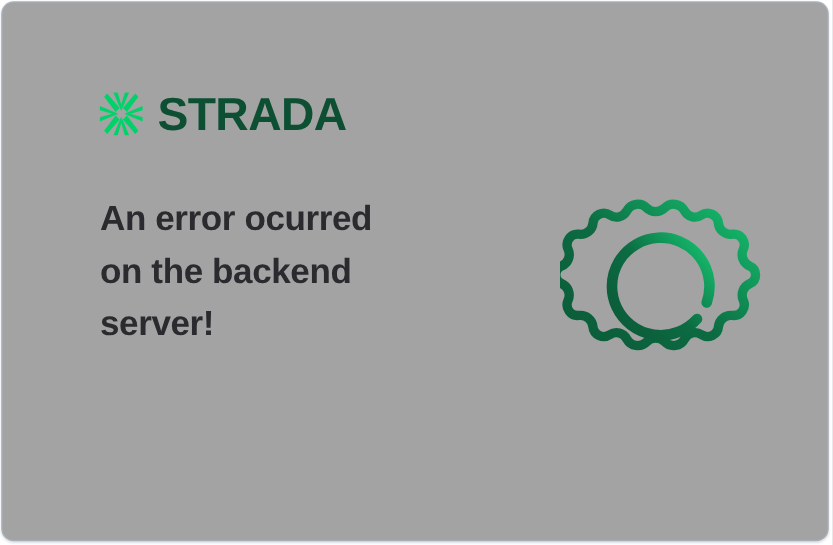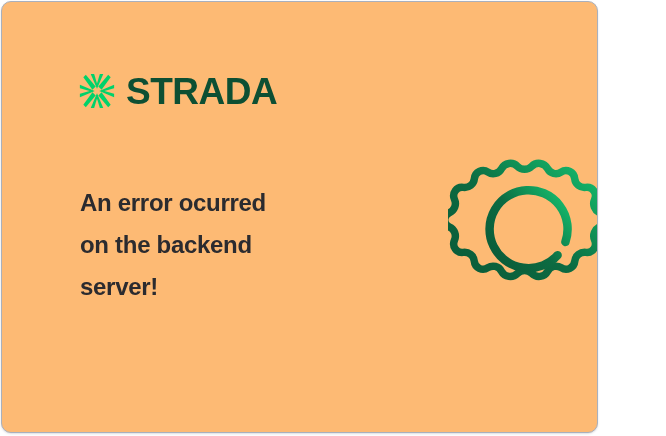--- a/index.html
+++ b/index.html
@@ -12,24 +12,24 @@
     height: 436px;
     overflow: hidden;
     font-family: "Liberation Sans", sans-serif;
     -webkit-font-smoothing: antialiased;
   }
 
   .error-card {
     position: absolute;
     left: 1px;
     top: 1px;
-    width: 597px;
+    width: 662px;
     height: 432px;
     box-sizing: border-box;
-    background: #fdba74;
+    background: #a3a3a3;
     border: 1px solid #a9b0bd;
     border-radius: 10px;
     box-shadow: 0 1px 2px rgba(60,70,90,0.18);
     overflow: hidden;
     padding-left: 40px;
   }
 
   
   .brand {
     position: absolute;
@@ -52,23 +52,23 @@
     color: #0d4f33;
     line-height: 1;
     white-space: nowrap;
     font-family: "Liberation Sans", sans-serif;
   }
 
   
   .message {
     position: absolute;
     left: 78px;
-    top: 180px;
+    top: 152px;
     width: 290px;
-    font-size: 24px;
+    font-size: 28px;
     font-weight: 700;
     line-height: 42px;
     letter-spacing: -0.3px;
     color: #2b2b2f;
     white-space: pre-line;
   }
 
   
   .gear-illustration {
     position: absolute;

